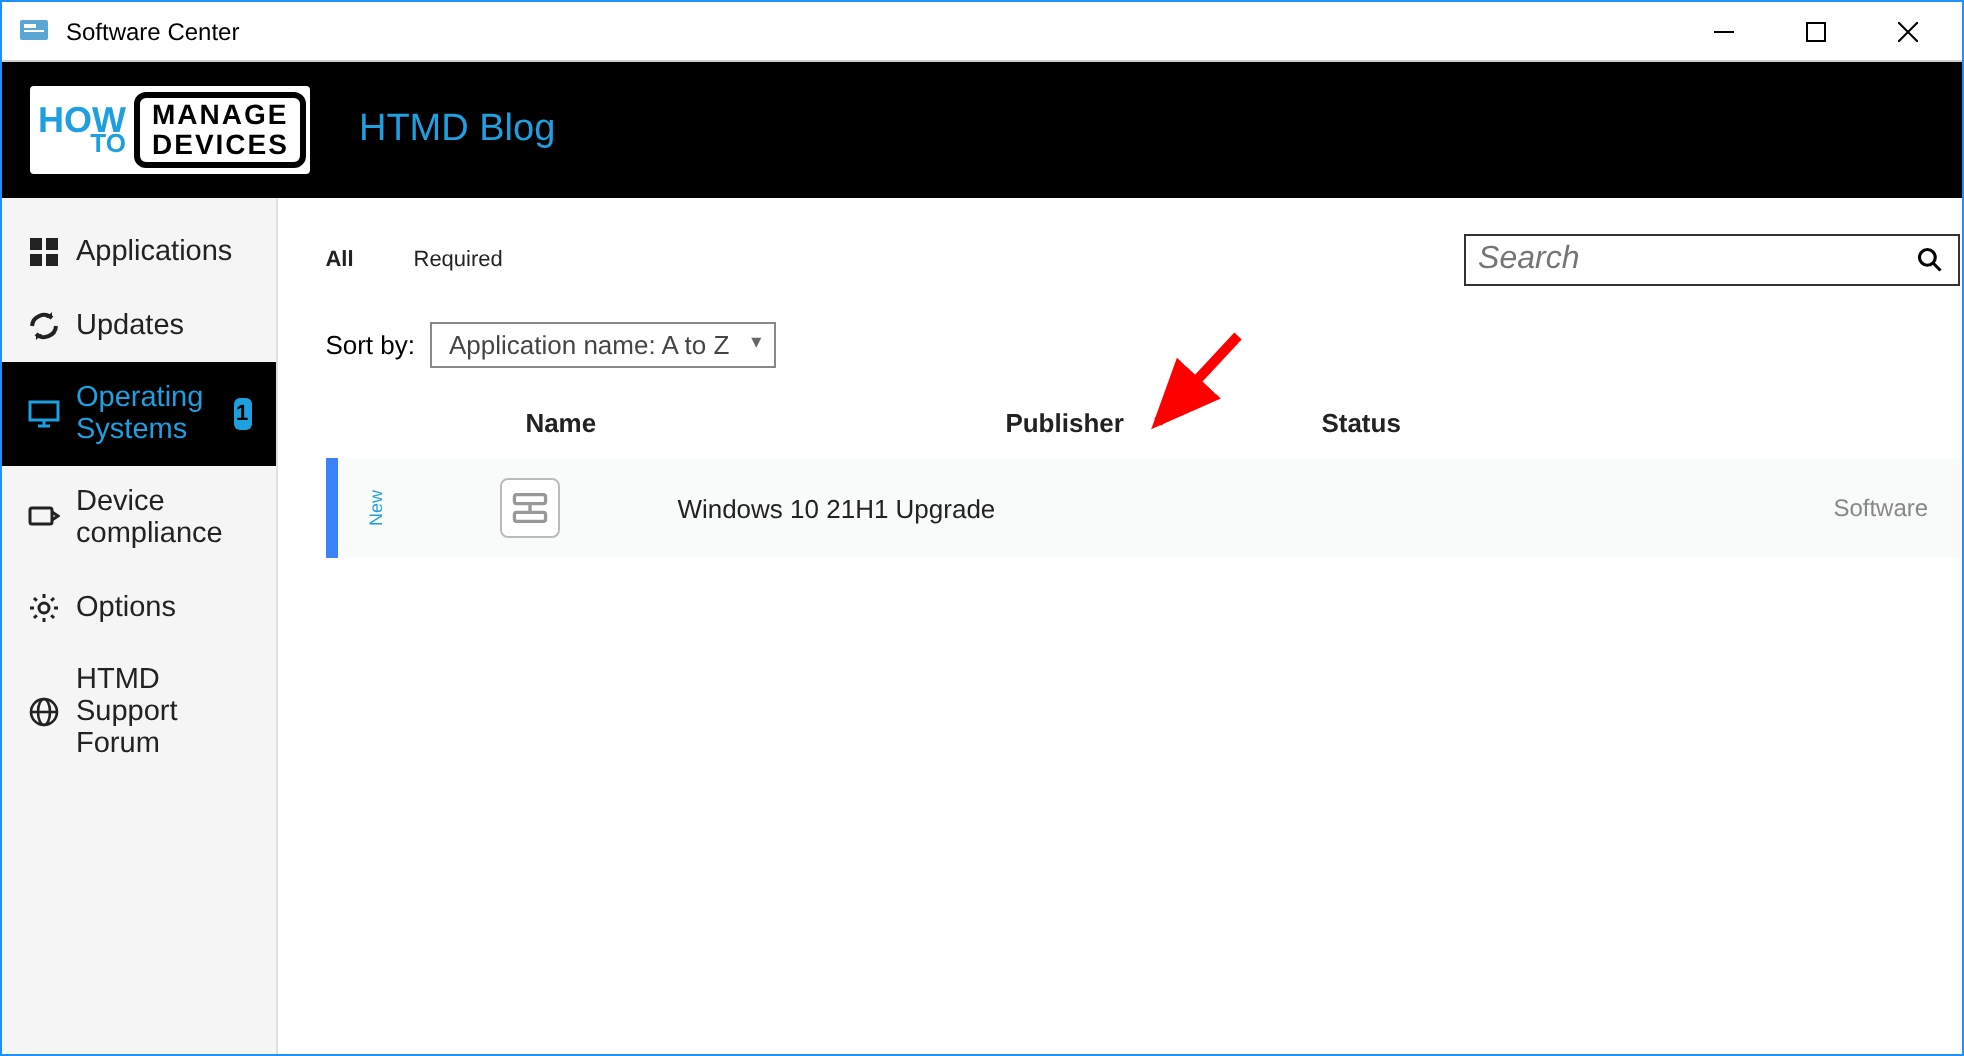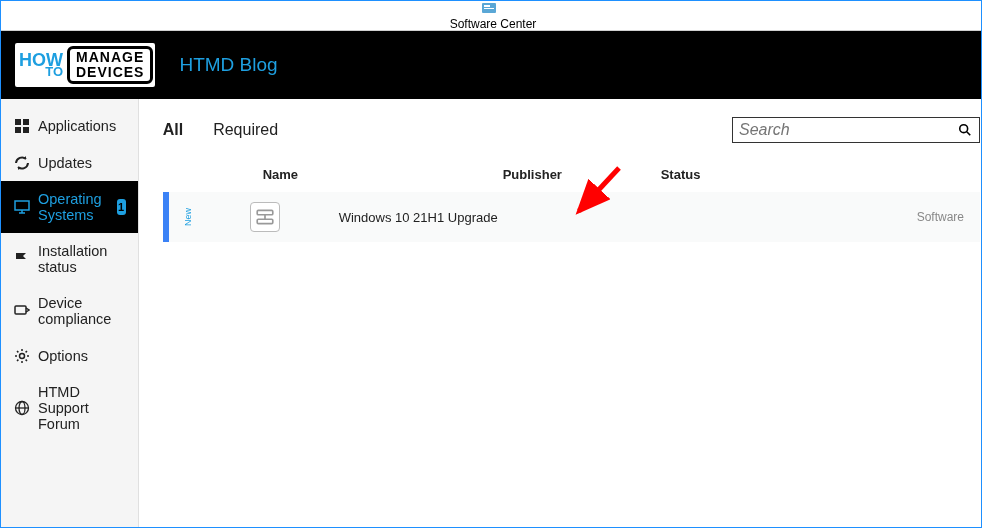--- a/index.html
+++ b/index.html
@@ -12,21 +12,20 @@
     overflow: hidden;
     position: relative;
   }
   .titlebar {
     height: 30px;
     display: flex;
     align-items: center;
     padding: 0 4px 0 8px;
     background: #fff;
     border-bottom: 1px solid #d0d0d0;
-    flex-direction: column;
   }
   .titlebar-icon {
     width: 16px; height: 16px;
     margin-right: 8px;
     display: inline-block;
   }
   .titlebar-title {
     font-size: 12px;
     color: #000;
     flex: 1;
@@ -128,21 +127,21 @@
     flex: 1;
     padding: 18px 24px;
     position: relative;
   }
   .filter-row {
     display: flex;
     align-items: center;
     margin-bottom: 18px;
   }
   .filter-tab {
-    font-size: 16px;
+    font-size: 11px;
     margin-right: 30px;
     cursor: pointer;
     color: #222;
   }
   .filter-tab.active {
     font-weight: 700;
   }
   .search-box {
     margin-left: auto;
     width: 248px;
@@ -311,28 +310,20 @@
             <rect x="1" y="2" width="14" height="9"></rect>
             <line x1="5" y1="14" x2="11" y2="14"></line>
             <line x1="8" y1="11" x2="8" y2="14"></line>
           </svg>
       </span>
       <span>Operating Systems</span>
       <span class="badge">1</span>
     </div>
     <div class="sidebar-item">
       <span class="icon">
-        <svg viewBox="0 0 16 16" width="16" height="16" fill="#222">
-            <path d="M2 1v14M2 2h10l-3 3 3 3H2"></path>
-          </svg>
-      </span>
-      <span>Installation status</span>
-    </div>
-    <div class="sidebar-item">
-      <span class="icon">
         <svg viewBox="0 0 16 16" width="16" height="16" fill="none" stroke="#222" stroke-width="1.5">
             <rect x="1" y="3" width="11" height="8" rx="1"></rect>
             <path d="M12 5l3 2-3 2"></path>
           </svg>
       </span>
       <span>Device compliance</span>
     </div>
     <div class="sidebar-item">
       <span class="icon">
         <svg viewBox="0 0 16 16" width="16" height="16" fill="#222">
@@ -363,20 +354,26 @@
         <input type="text" placeholder="Search" style="">
         <span class="mag">
           <svg viewBox="0 0 16 16" width="14" height="14" fill="none" stroke="#000" stroke-width="1.8">
               <circle cx="6.5" cy="6.5" r="4.5"></circle>
               <line x1="10" y1="10" x2="14" y2="14"></line>
             </svg>
         </span>
       </div>
     </div>
 
+    <div class="sort-row">
+      <span>Sort by:</span>
+      <div class="sort-select">
+        <span>Application name: A to Z</span>
+      </div>
+    </div>
 
     <div class="list-header">
       <div class="col-name">Name</div>
       <div class="col-publisher">Publisher</div>
       <div class="col-status">Status</div>
     </div>
 
     <div class="list-row">
       <div class="new-tag">New</div>
       <div class="row-icon">

